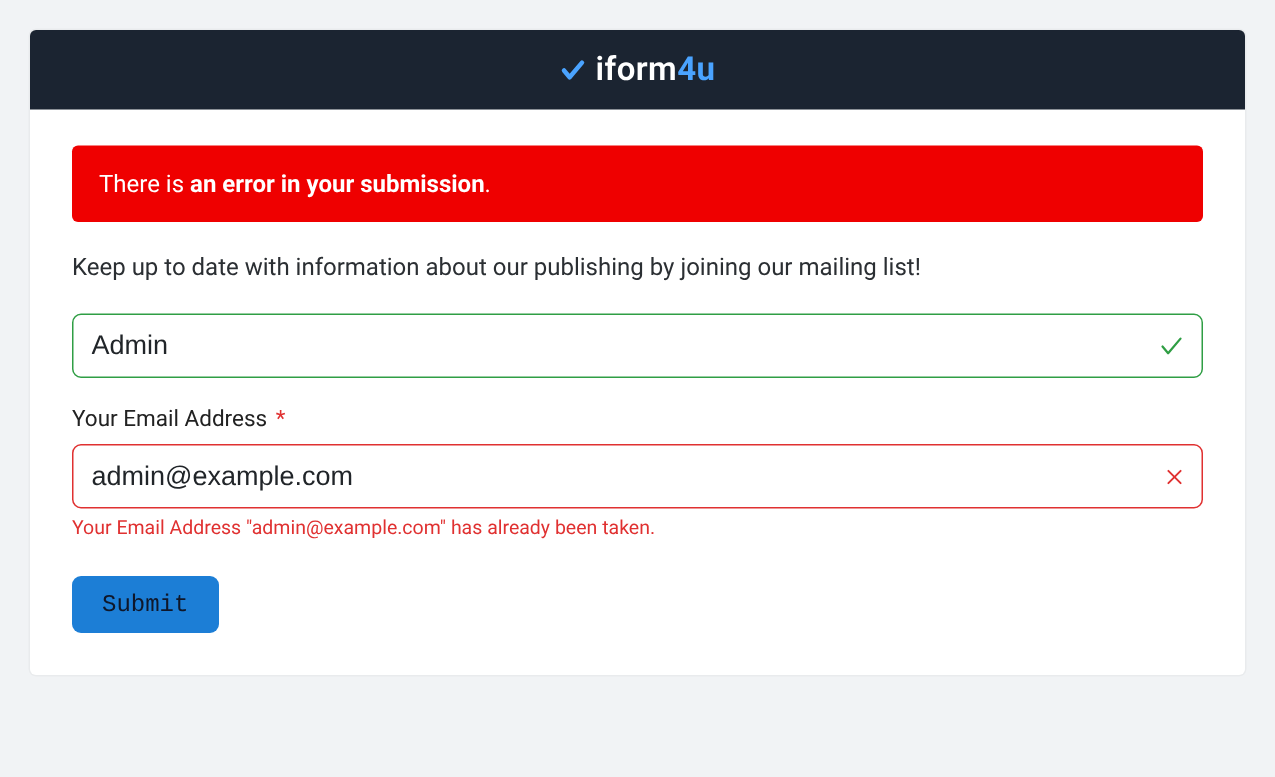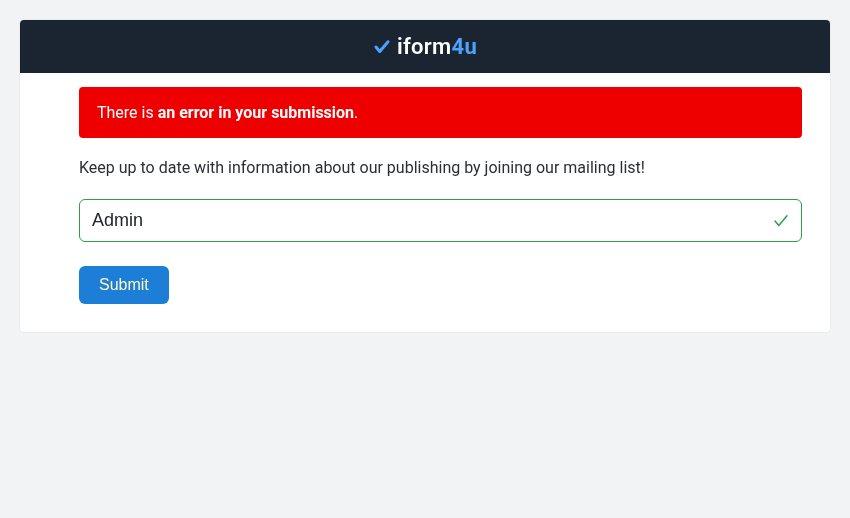--- a/index.html
+++ b/index.html
@@ -34,22 +34,21 @@
     }
     .logo-check {
       margin-right: 6px;
       display: inline-flex;
     }
     .logo-text .accent {
       color: #4aa3ff;
       font-weight: 700;
     }
     .content {
-      padding: 14px 28px 28px 28px;
-      margin-left: 31px;
+      padding: 24px 28px 28px 28px;
     }
     .alert {
       background: #ef0000;
       color: #fff;
       padding: 16px 18px;
       border-radius: 4px;
       font-size: 16px;
       margin-bottom: 20px;
     }
     .alert strong { font-weight: 700; }
@@ -94,27 +93,28 @@
       transform: translateY(-50%);
       display: inline-flex;
     }
     .field-error {
       color: #e03131;
       font-size: 13px;
       margin-top: 6px;
     }
     .submit-btn {
       background: #1c7ed6;
-      color: #fef9c3;
+      color: #0f172a;
       border: none;
       padding: 10px 20px;
       font-size: 16px;
       border-radius: 6px;
       cursor: pointer;
       margin-top: 6px;
+      font-family: Liberation Mono, monospace;
     }
   </style>
 </head>
 <body>
 
 <div class="card">
   <div class="header">
     <div class="logo">
       <span class="logo-check">
         <svg width="18" height="18" viewBox="0 0 24 24" fill="none" stroke="#4aa3ff" stroke-width="4" stroke-linecap="round" stroke-linejoin="round">
@@ -137,17 +137,33 @@
       <div class="input-wrap">
         <input type="text" class="text-input valid" value="Admin" style="">
         <span class="input-icon">
           <svg width="18" height="18" viewBox="0 0 24 24" fill="none" stroke="#2f9e44" stroke-width="2" stroke-linecap="round" stroke-linejoin="round">
               <polyline points="4 12 9 18 20 5"></polyline>
             </svg>
         </span>
       </div>
     </div>
 
+    <div class="form-group">
+      <label class="form-label">
+        <span>Your Email Address</span>
+        <span class="required">*</span>
+      </label>
+      <div class="input-wrap">
+        <input type="text" class="text-input invalid" value="admin@example.com" style="">
+        <span class="input-icon">
+          <svg width="14" height="14" viewBox="0 0 24 24" fill="none" stroke="#e03131" stroke-width="2.2" stroke-linecap="round">
+              <line x1="5" y1="5" x2="19" y2="19"></line>
+              <line x1="19" y1="5" x2="5" y2="19"></line>
+            </svg>
+        </span>
+      </div>
+      <div class="field-error">Your Email Address "admin@example.com" has already been taken.</div>
+    </div>
 
     <button class="submit-btn">Submit</button>
 
   </div>
 </div>
 
 </body></html>

